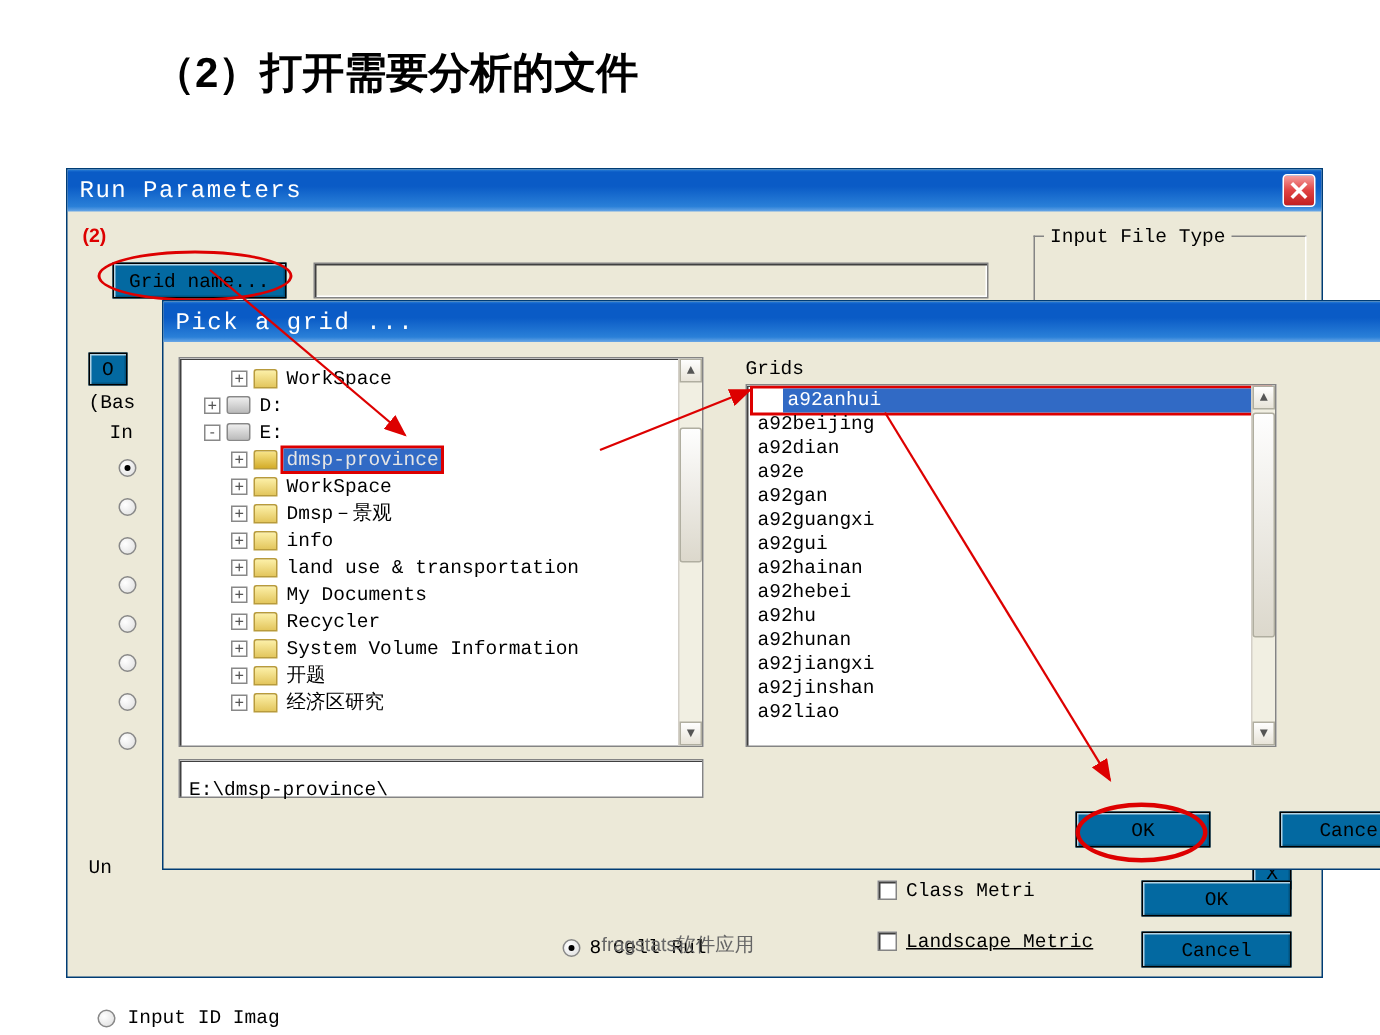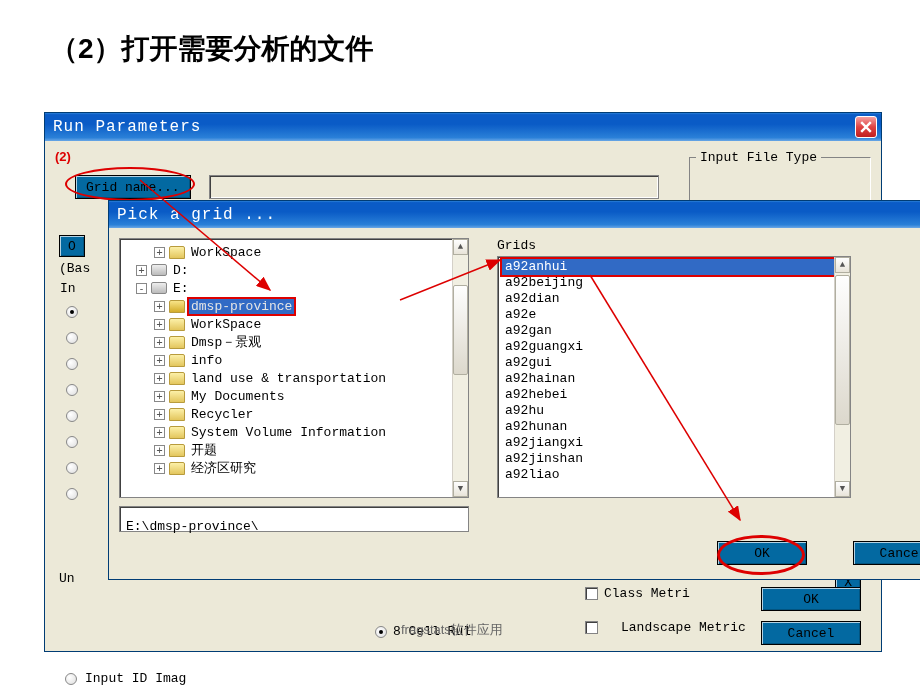--- a/index.html
+++ b/index.html
@@ -1,17 +1,17 @@
 <!DOCTYPE html>
 <html><head>
 <meta charset="utf-8">
 <style>
 * { box-sizing: border-box; margin: 0; padding: 0; }
 body { font-family: "SimSun", "宋体", monospace; font-size: 14px; background: #fff; width: 920px; height: 690px; position: relative; overflow: hidden; }
-.heading { font-size: 28px; font-weight: bold; padding: 30px 0 10px 50px; font-family: "黑体", "SimHei", sans-serif; }
+.heading { font-size: 28px; font-weight: bold; padding: 30px 0 10px 102px; font-family: "黑体", "SimHei", sans-serif; }
 
 
 .rp-window { position: absolute; left: 44px; top: 112px; width: 838px; height: 540px; border: 1px solid #003c74; background: #ece9d8; display: flex; flex-direction: column; }
 .rp-titlebar { height: 28px; background: linear-gradient(to bottom, #2a80d8 0%, #0a5bc6 6%, #0a5bc6 40%, #2a80d8 88%, #6aa7e6 100%); display: flex; align-items: center; padding: 0 4px 0 8px; color: #fff; font-family: "Fixedsys", "Courier New", monospace; font-weight: normal; }
 .rp-titlebar-text { flex: 1; font-size: 16px; letter-spacing: 1px; }
 .titlebar-btn { width: 22px; height: 22px; background: linear-gradient(to bottom, #f5a0a0, #e04343 50%, #c11f1f); border: 1px solid #fff; border-radius: 3px; display: flex; align-items: center; justify-content: center; color: #fff; font-weight: bold; cursor: pointer; }
 .titlebar-btn svg { width: 12px; height: 12px; }
 .rp-body { position: relative; flex: 1; padding: 6px; font-family: "Courier New", monospace; font-size: 13px; color: #000; }
 
 .step-label { color: #d00; font-weight: bold; font-family: Arial, sans-serif; padding: 2px 4px; }
@@ -21,34 +21,34 @@
 .sunken-white { border: 1px solid #848484; box-shadow: inset 1px 1px 0 #404040, inset -1px -1px 0 #fff; background: #fff; }
 
 .grid-name-btn { position: absolute; left: 30px; top: 34px; }
 .grid-name-circle { position: absolute; left: 20px; top: 26px; width: 130px; height: 34px; border: 2px solid #d00; border-radius: 50%; pointer-events: none; }
 .grid-name-field { position: absolute; left: 164px; top: 34px; width: 450px; height: 24px; }
 
 .ift { position: absolute; right: 10px; top: 16px; width: 182px; height: 260px; padding: 4px 8px; border-top: 1px solid #848484; border-right: 1px solid #fff; border-bottom: 1px solid #fff; border-left: 1px solid #848484; }
 .ift-label { position: absolute; top: -8px; left: 6px; background: #ece9d8; padding: 0 4px; font-family: "Courier New", monospace; font-size: 13px; }
 
 .bas-row { position: absolute; left: 14px; top: 94px; display: flex; align-items: center; gap: 6px; }
-.in-panel { position: absolute; left: 15px; top: 130px; width: 60px; height: 290px; padding-top: 10px; }
+.in-panel { position: absolute; left: 28px; top: 130px; width: 60px; height: 290px; padding-top: 10px; }
 .radio-stack { display: flex; flex-direction: column; gap: 14px; margin-top: 10px; padding-left: 6px; }
 .radio { width: 12px; height: 12px; border: 1px solid #888; border-radius: 50%; background: radial-gradient(circle at 35% 35%, #fff, #ddd); display: inline-block; position: relative; }
 .radio.checked::after { content: ""; position: absolute; left: 3px; top: 3px; width: 4px; height: 4px; background: #000; border-radius: 50%; }
 
 .un-label { position: absolute; left: 14px; top: 430px; }
 .id-row { position: absolute; left: 20px; top: 530px; display: flex; align-items: center; gap: 8px; }
 .x-btn { position: absolute; right: 20px; top: 430px; }
 .ok-btn-rp { position: absolute; right: 20px; bottom: 40px; width: 100px; }
 .cancel-btn-rp { position: absolute; right: 20px; bottom: 6px; width: 100px; }
 
 .cell-rule { position: absolute; left: 330px; bottom: 12px; display: flex; align-items: center; gap: 6px; }
 .class-metric { position: absolute; left: 540px; bottom: 50px; display: flex; align-items: center; gap: 6px; }
-.landscape-metric { position: absolute; left: 540px; bottom: 16px; display: flex; align-items: center; gap: 23px; }
+.landscape-metric { position: absolute; left: 540px; bottom: 16px; display: flex; align-items: center; gap: 6px; text-decoration: underline; }
 .checkbox { width: 13px; height: 13px; border: 1px solid #848484; background: #fff; display: inline-block; box-shadow: inset 1px 1px 0 #404040; }
 
 .watermark { position: absolute; left: 356px; bottom: 12px; color: #666; font-family: Arial, sans-serif; font-size: 13px; margin-top: 24px; }
 
 
 .pg-window { position: absolute; left: 108px; top: 200px; width: 876px; height: 380px; border: 1px solid #003c74; background: #ece9d8; display: flex; flex-direction: column; }
 .pg-titlebar { height: 27px; background: linear-gradient(to bottom, #2a80d8 0%, #0a5bc6 6%, #0a5bc6 40%, #2a80d8 88%, #6aa7e6 100%); display: flex; align-items: center; padding: 0 4px 0 8px; color: #fff; font-family: "Fixedsys", "Courier New", monospace; }
 .pg-titlebar-text { flex: 1; font-size: 16px; letter-spacing: 1px; }
 .help-btn { width: 22px; height: 22px; margin-right: 3px; background: linear-gradient(to bottom, #86b7ee, #2a6fc9); border: 1px solid #fff; border-radius: 3px; color: #fff; font-weight: bold; display: flex; align-items: center; justify-content: center; cursor: pointer; }
 .pg-body { flex: 1; position: relative; padding: 8px; font-family: "Courier New", monospace; font-size: 13px; }
@@ -69,21 +69,21 @@
 
 .vscroll { position: absolute; right: 0; top: 0; bottom: 0; width: 16px; background: #f1efe2; border-left: 1px solid #d4d0c8; display: flex; flex-direction: column; }
 .scroll-btn { height: 16px; background: linear-gradient(#fefefe, #e8e4d9); border: 1px solid #b0aea0; display: flex; align-items: center; justify-content: center; font-size: 9px; color: #555; cursor: pointer; }
 .scroll-track { flex: 1; position: relative; }
 .scroll-thumb { position: absolute; left: 0; right: 0; background: linear-gradient(#fefefe, #dcd8cc); border: 1px solid #b0aea0; border-radius: 2px; }
 
 .grids-label { position: absolute; left: 388px; top: 10px; }
 .grids-panel { position: absolute; left: 388px; top: 28px; width: 354px; height: 242px; background: #fff; border: 1px solid #848484; box-shadow: inset 1px 1px 0 #404040, inset -1px -1px 0 #fff; overflow: hidden; }
 .grids-list { padding: 2px 4px; }
 .grid-item { height: 16px; line-height: 16px; padding: 0 3px; cursor: pointer; }
-.grid-item.selected { background: #316ac5; color: #fff; }
+.grid-item.selected { background: #316ac5; color: #fff; margin-left: 20px; }
 
 .path-field { position: absolute; left: 10px; top: 278px; width: 350px; height: 22px; padding: 12px 6px; line-height: 16px; }
 .pg-ok { position: absolute; right: 176px; bottom: 14px; width: 90px; }
 .pg-cancel { position: absolute; right: 30px; bottom: 14px; width: 100px; }
 .ok-circle { position: absolute; right: 178px; bottom: 4px; width: 88px; height: 40px; border: 3px solid #d00; border-radius: 50%; pointer-events: none; }
 
 .annotations { position: absolute; inset: 0; pointer-events: none; }
 .annotations line, .annotations polyline { stroke: #d00; stroke-width: 1.5; fill: none; marker-end: url(#arrowhead); }
 </style>
 </head>

